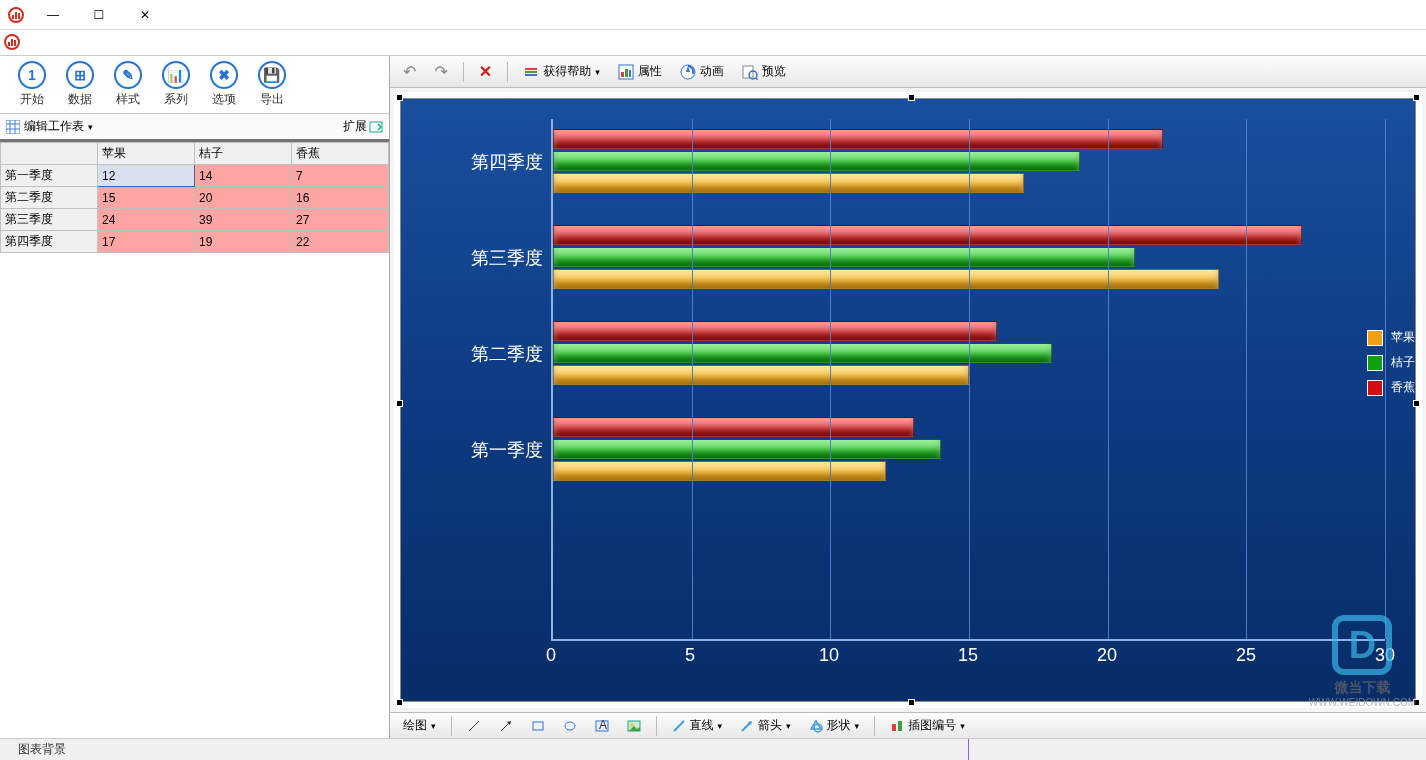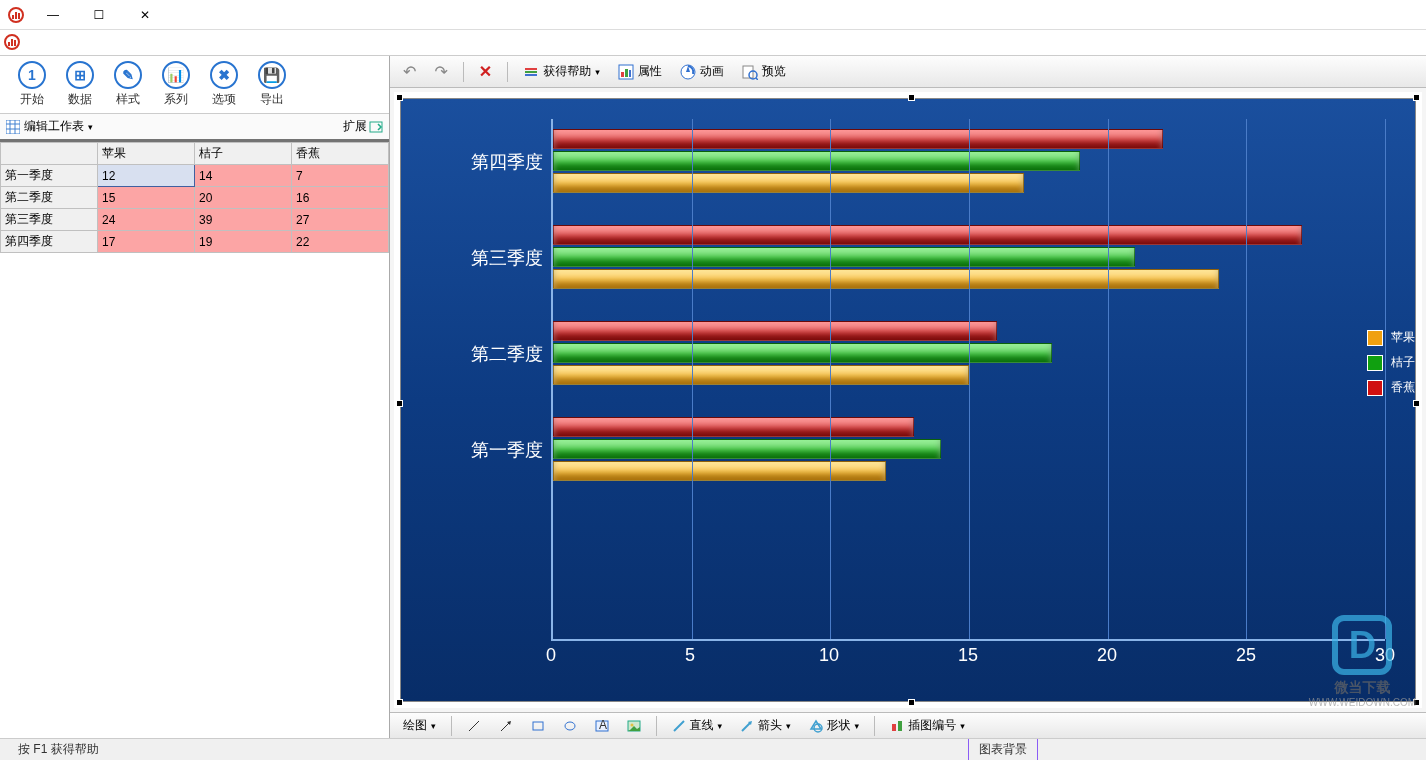--- a/index.html
+++ b/index.html
@@ -387,16 +387,15 @@
 
     <div class="watermark">
       <div class="logo">D</div>
       <div class="t1">微当下载</div>
       <div class="t2">WWW.WEIDOWN.COM</div>
     </div>
   </div>
 </div>
 
 <div class="status-bar">
-  <div class="cell">按 F1 获得帮助</div>
   <div class="cell">图表背景</div>
   <div class="cell" style="flex:1"></div>
 </div>
 
 </body></html>

